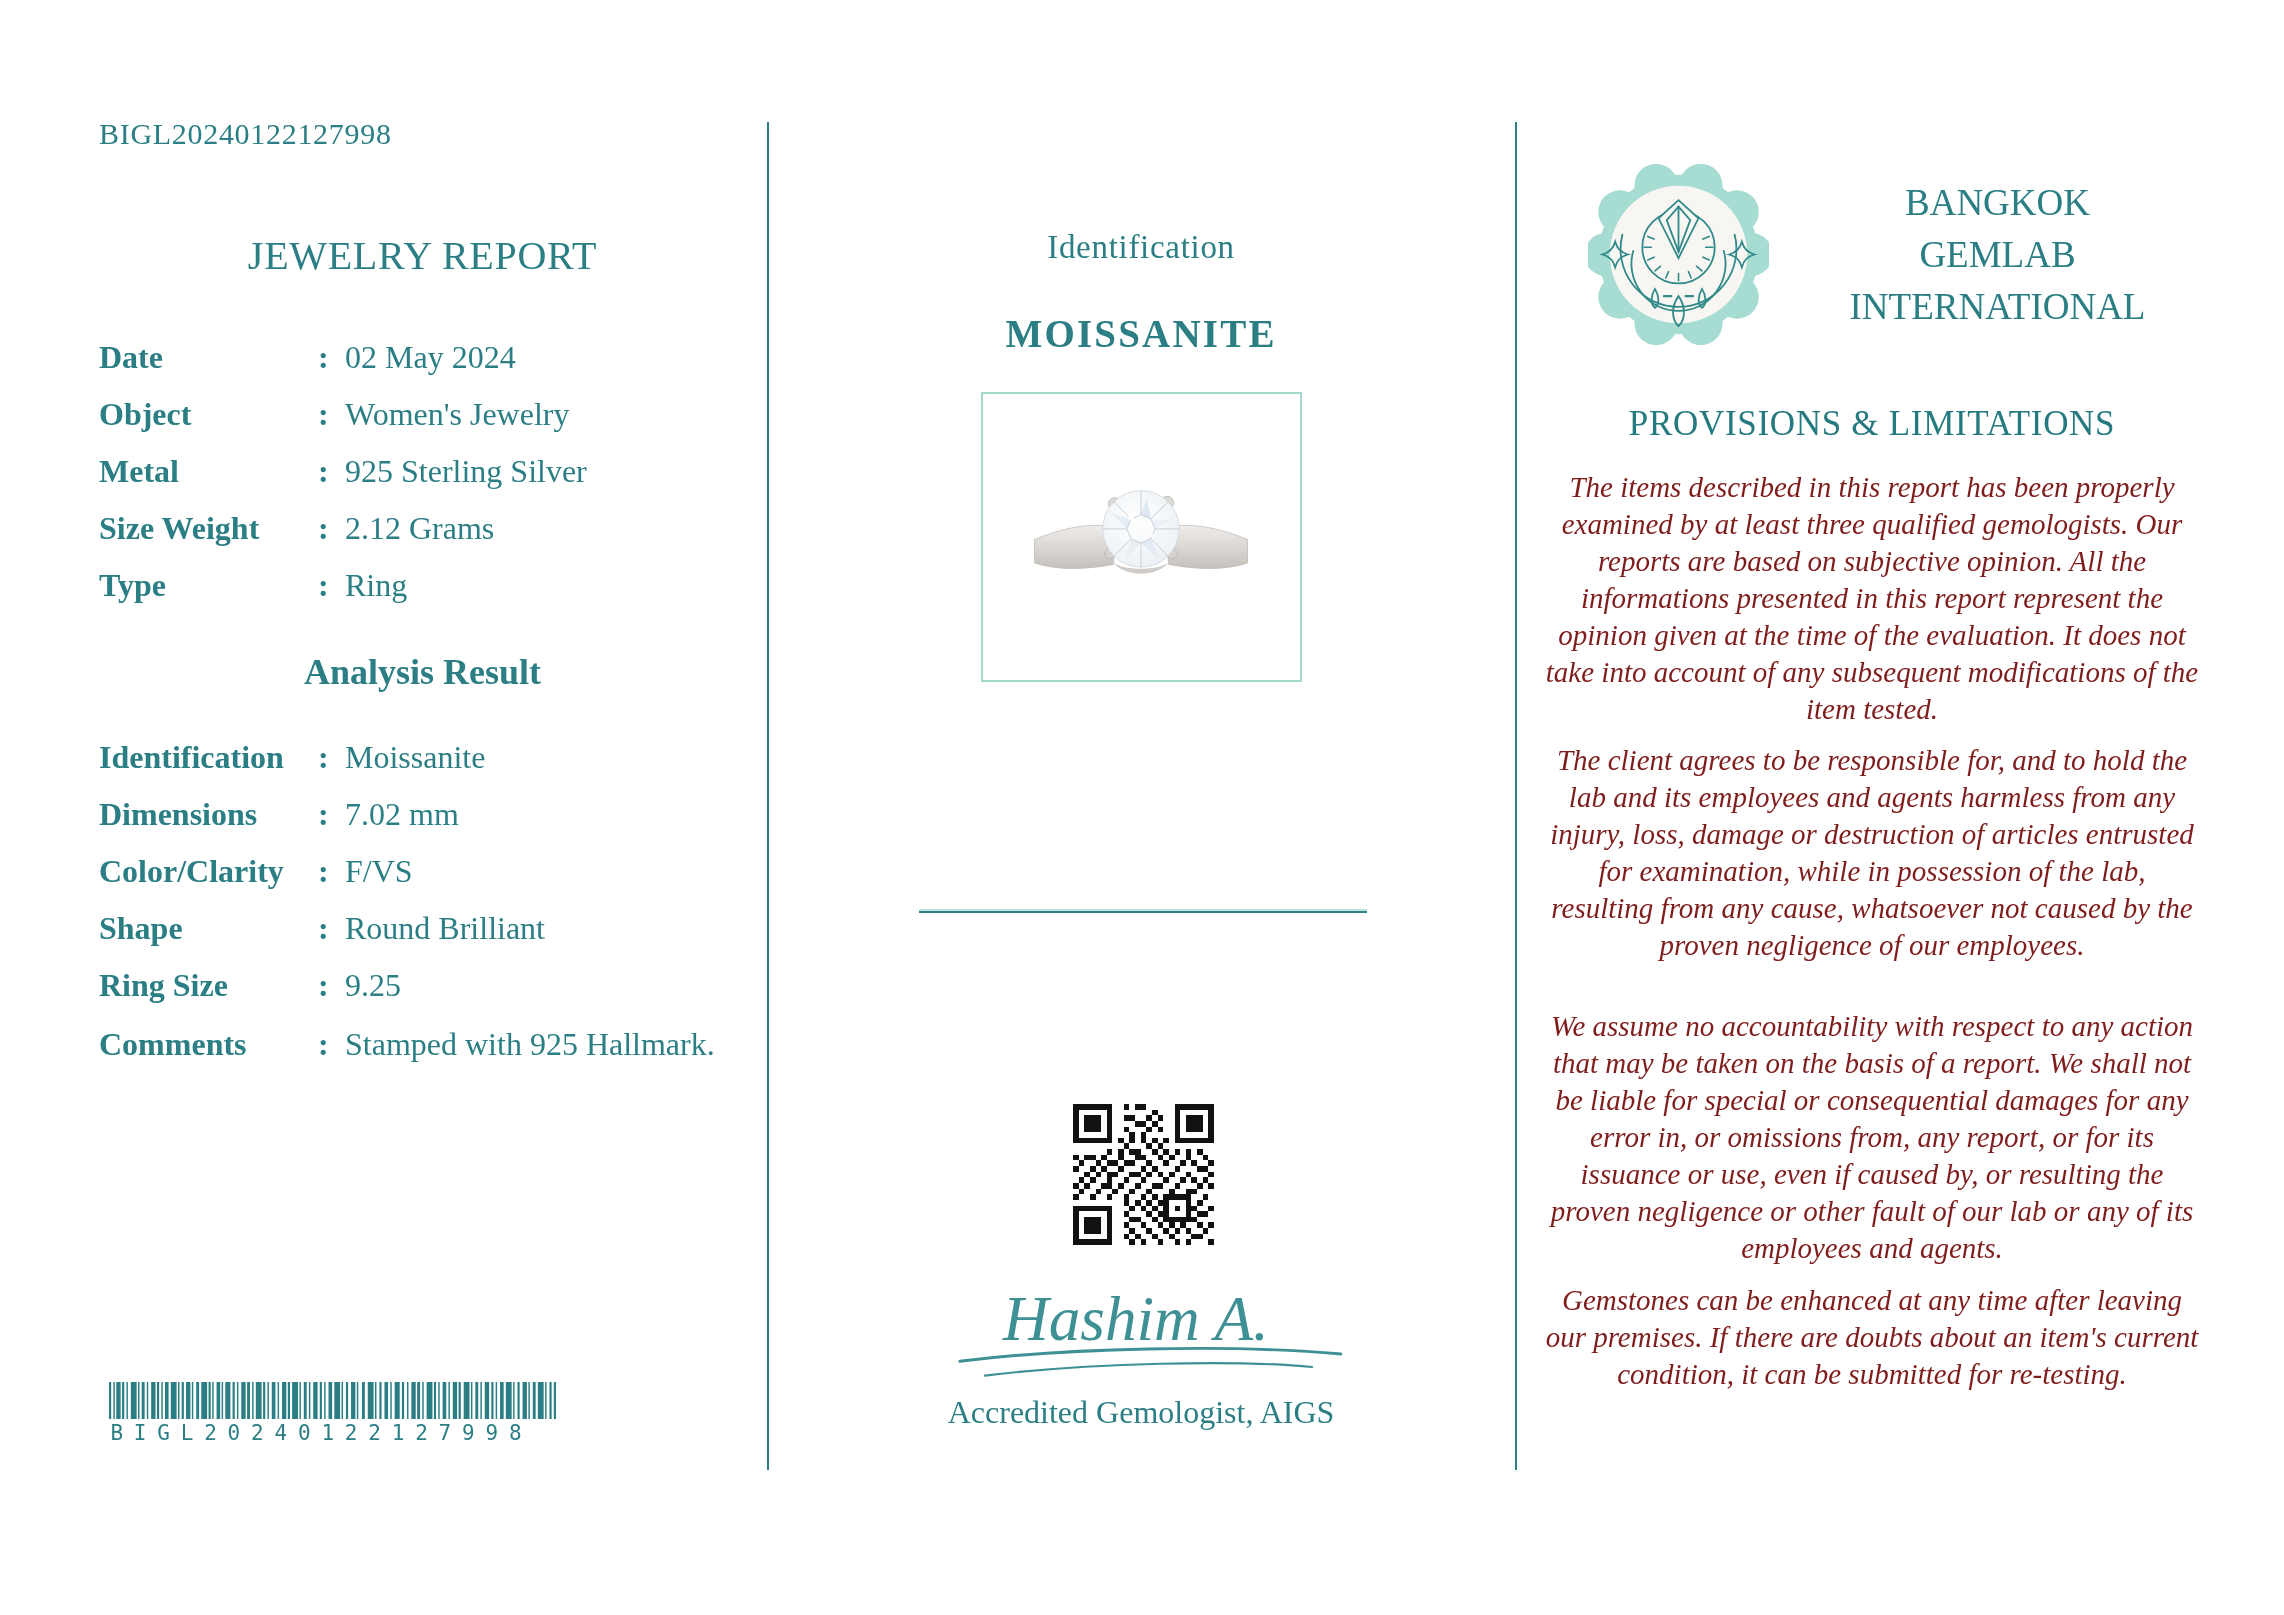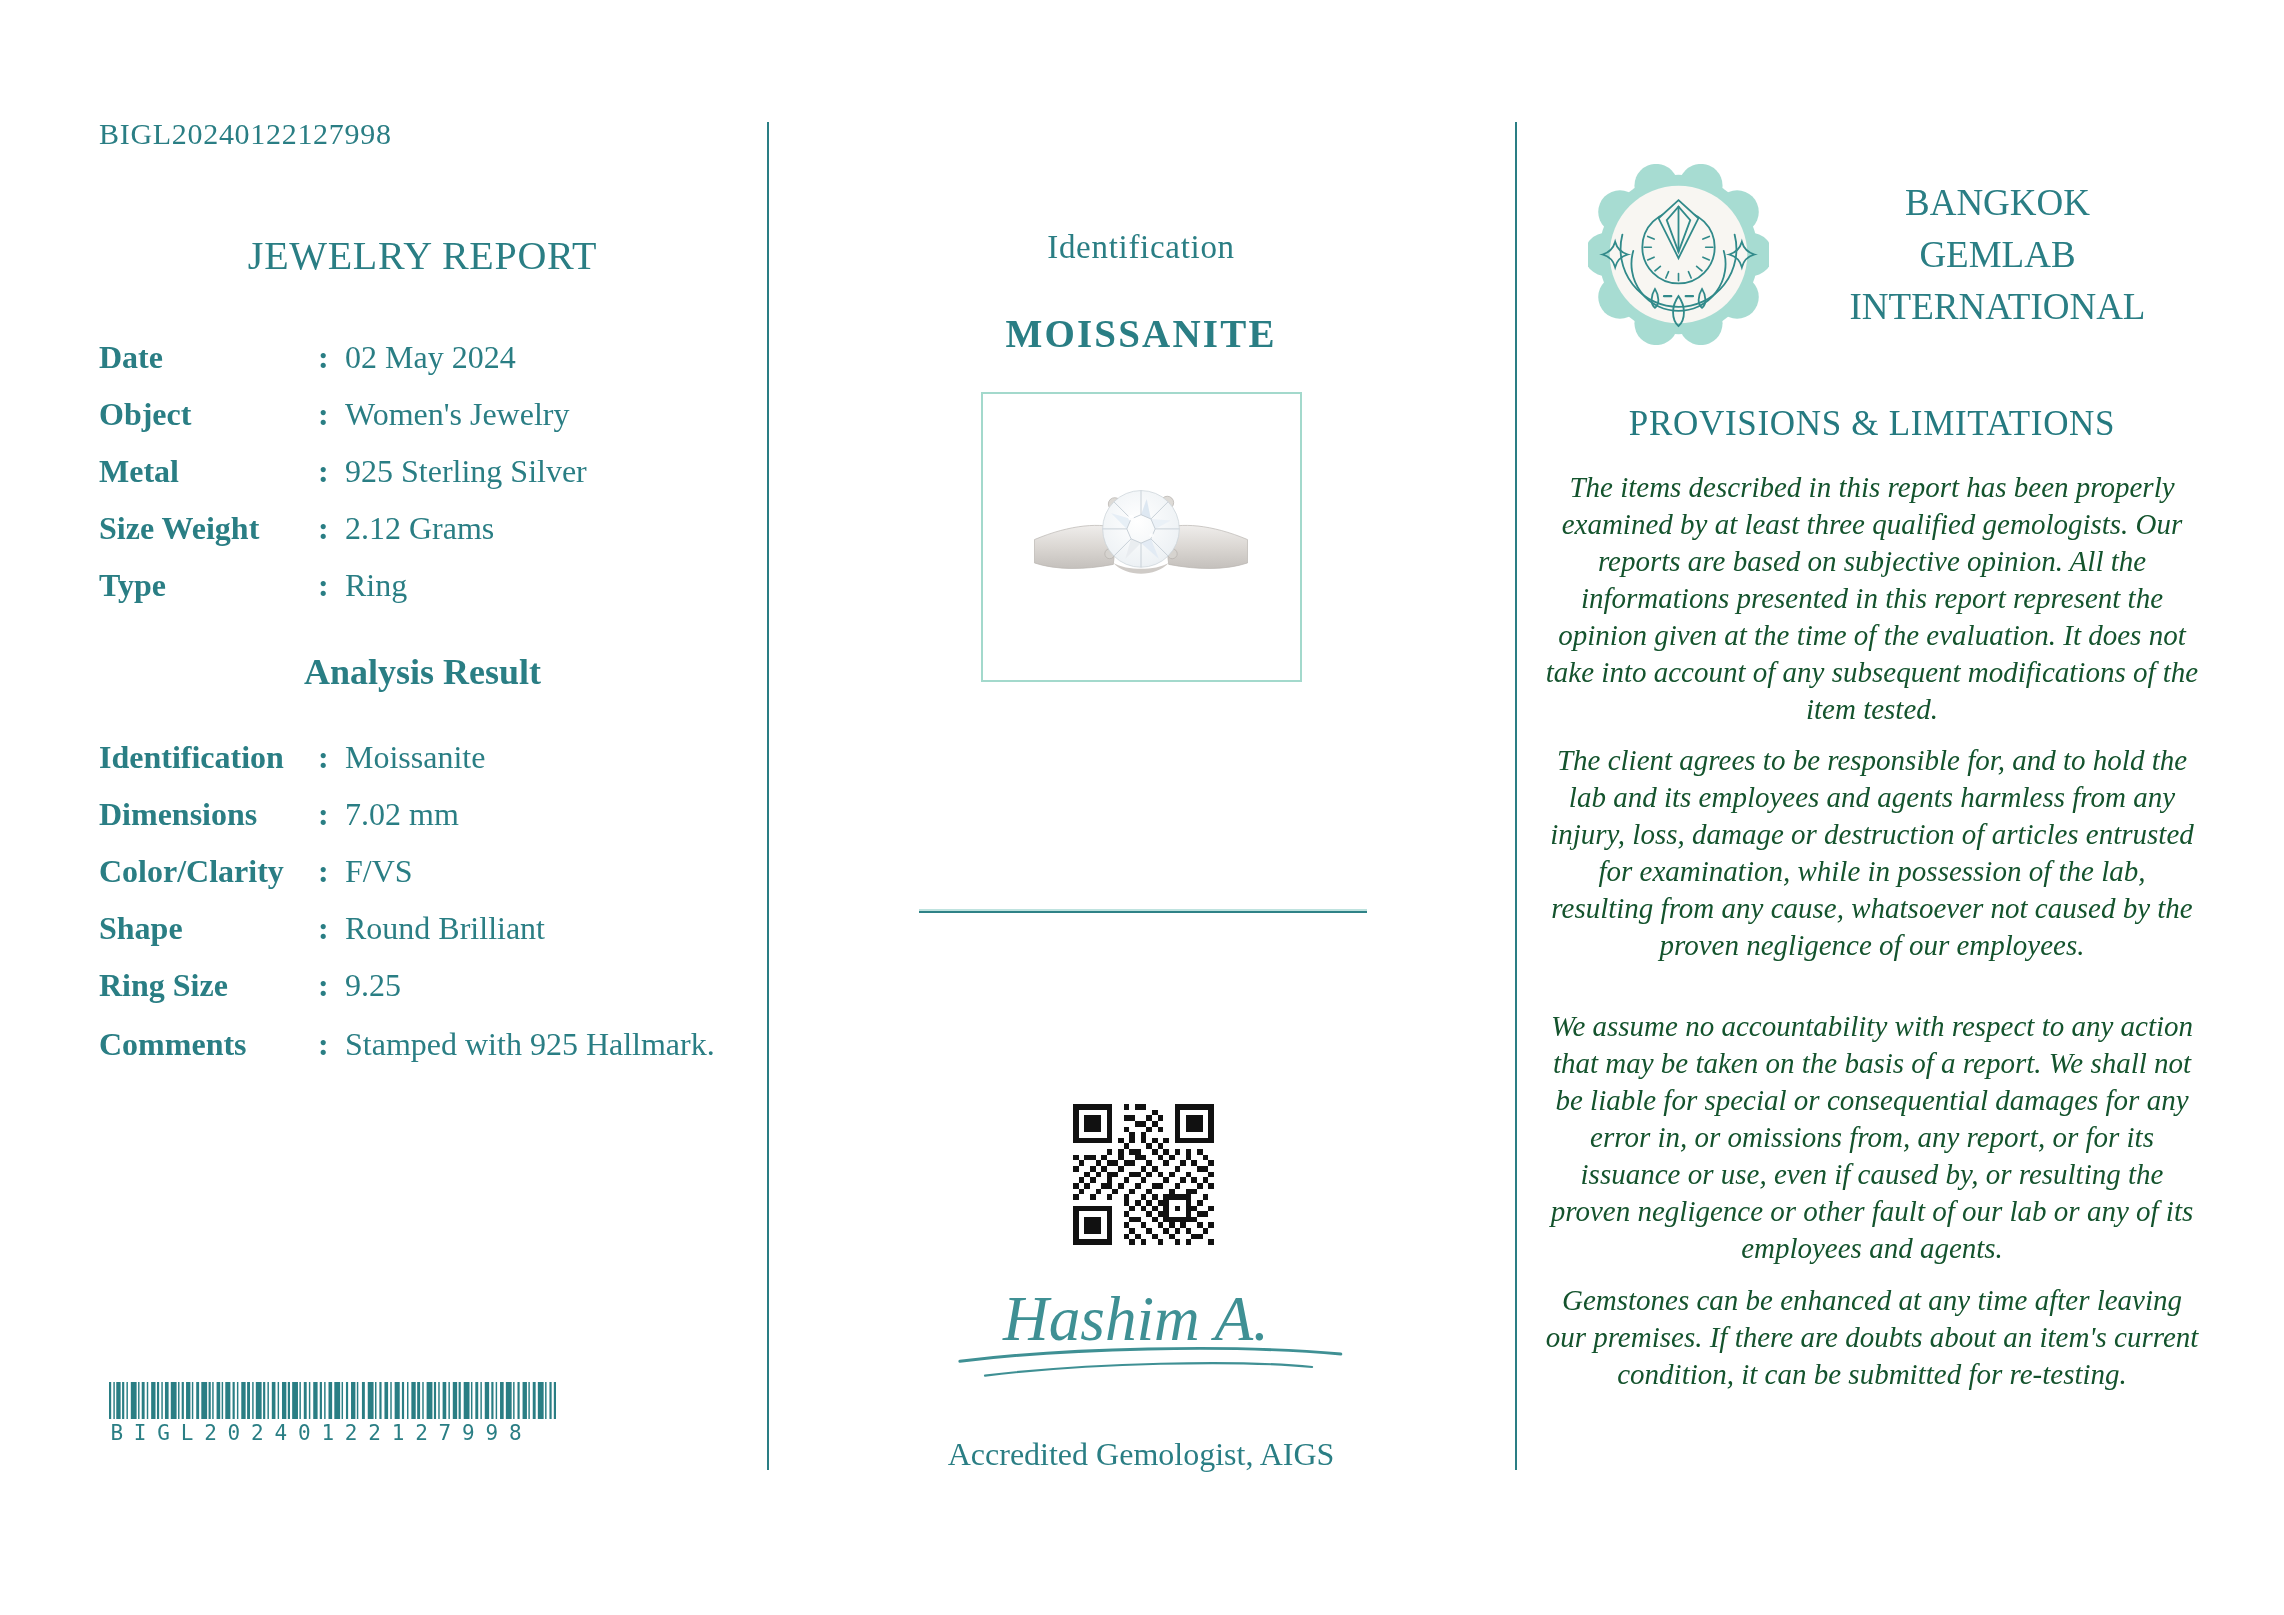--- a/index.html
+++ b/index.html
@@ -27,27 +27,27 @@
   .divider-left{left:767px;}
   .divider-right{left:1515px;}
   
   .mid-col{left:767px;top:0;width:748px;height:1616px;}
   .mid-section-title{left:0;top:229px;width:748px;text-align:center;font-size:33px;letter-spacing:0.7px;}
   .gem-name{left:0;top:311px;width:748px;text-align:center;font-size:39px;font-weight:bold;letter-spacing:2.2px;}
   .photo-box{left:214px;top:392px;width:321px;height:290px;border:2.9px solid #a3d9cc;background:#ffffff;box-sizing:border-box;}
   .mid-rule{left:152px;top:909px;width:448px;height:4.3px;background:linear-gradient(#bfe3df 0 45%, #2f8287 45% 100%);}
   .qr-wrap{left:306px;top:1104px;width:141px;height:141px;}
   .sig-wrap{left:153px;top:1262px;width:442px;height:133px;}
-  .credential{left:0;top:1394px;width:748px;text-align:center;font-size:32px;margin-top:42px;}
+  .credential{left:0;top:1394px;width:748px;text-align:center;font-size:32px;}
   
   .right-col{left:1514px;top:0;width:769px;height:1616px;}
   .logo-wrap{left:74px;top:164px;width:181px;height:181px;}
   .lab-name{left:275px;top:177px;width:417px;text-align:center;font-size:37px;line-height:52px;color:#2a7e84;}
   .provisions-title{left:31px;top:404px;width:654px;text-align:center;font-size:35px;letter-spacing:0.7px;color:#257a80;}
-  .prov-par{left:31px;width:654px;text-align:center;font-style:italic;font-size:29px;line-height:37px;color:#14532d;}
+  .prov-par{left:31px;width:654px;text-align:center;font-style:italic;font-size:29px;line-height:37px;color:#7f1d1d;}
   .par-1{top:469px;}
   .par-2{top:742px;}
   .par-3{top:1008px;}
   .par-4{top:1282px;}
 </style>
 </head>
 <body>
 
 <div class="page">
 

